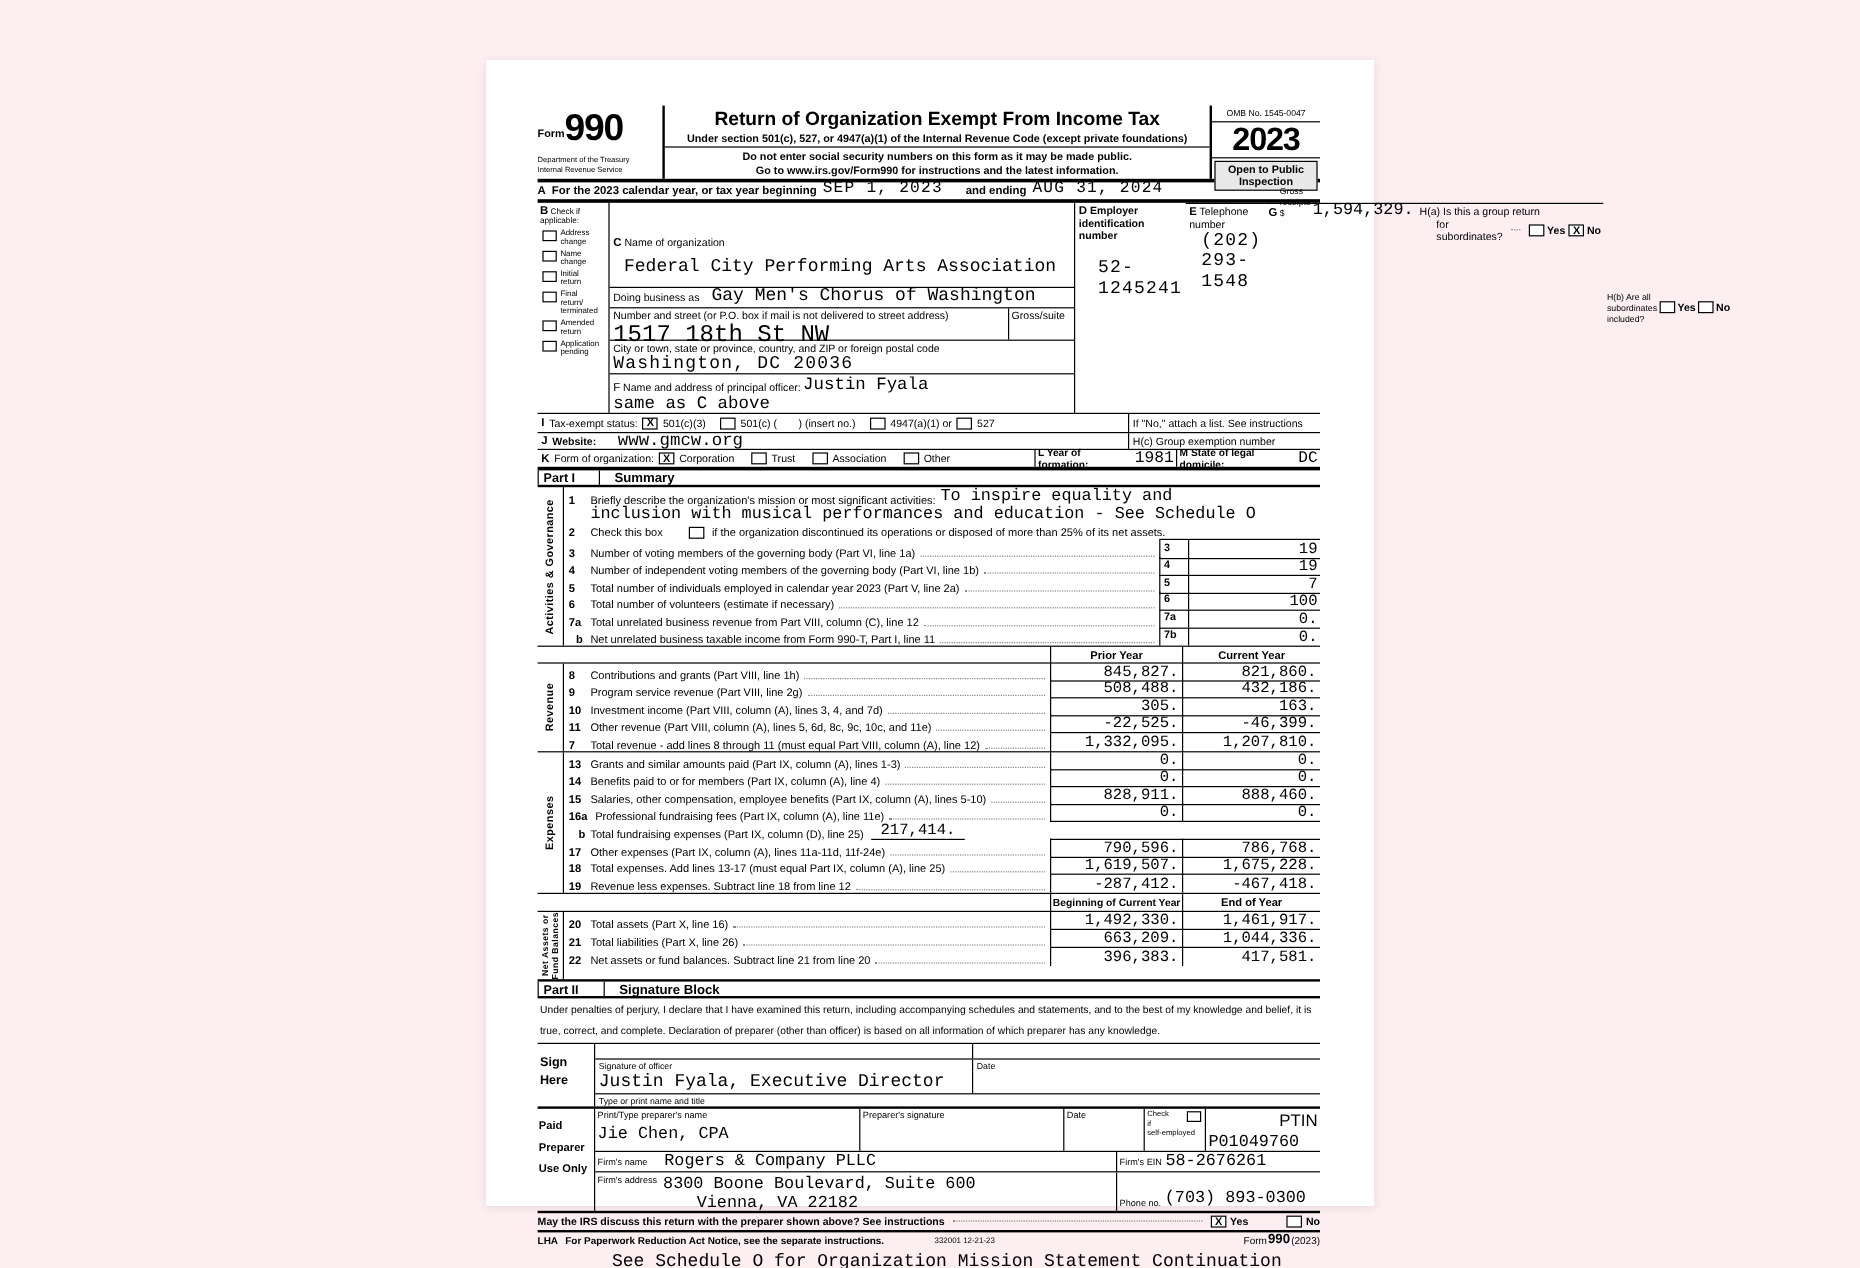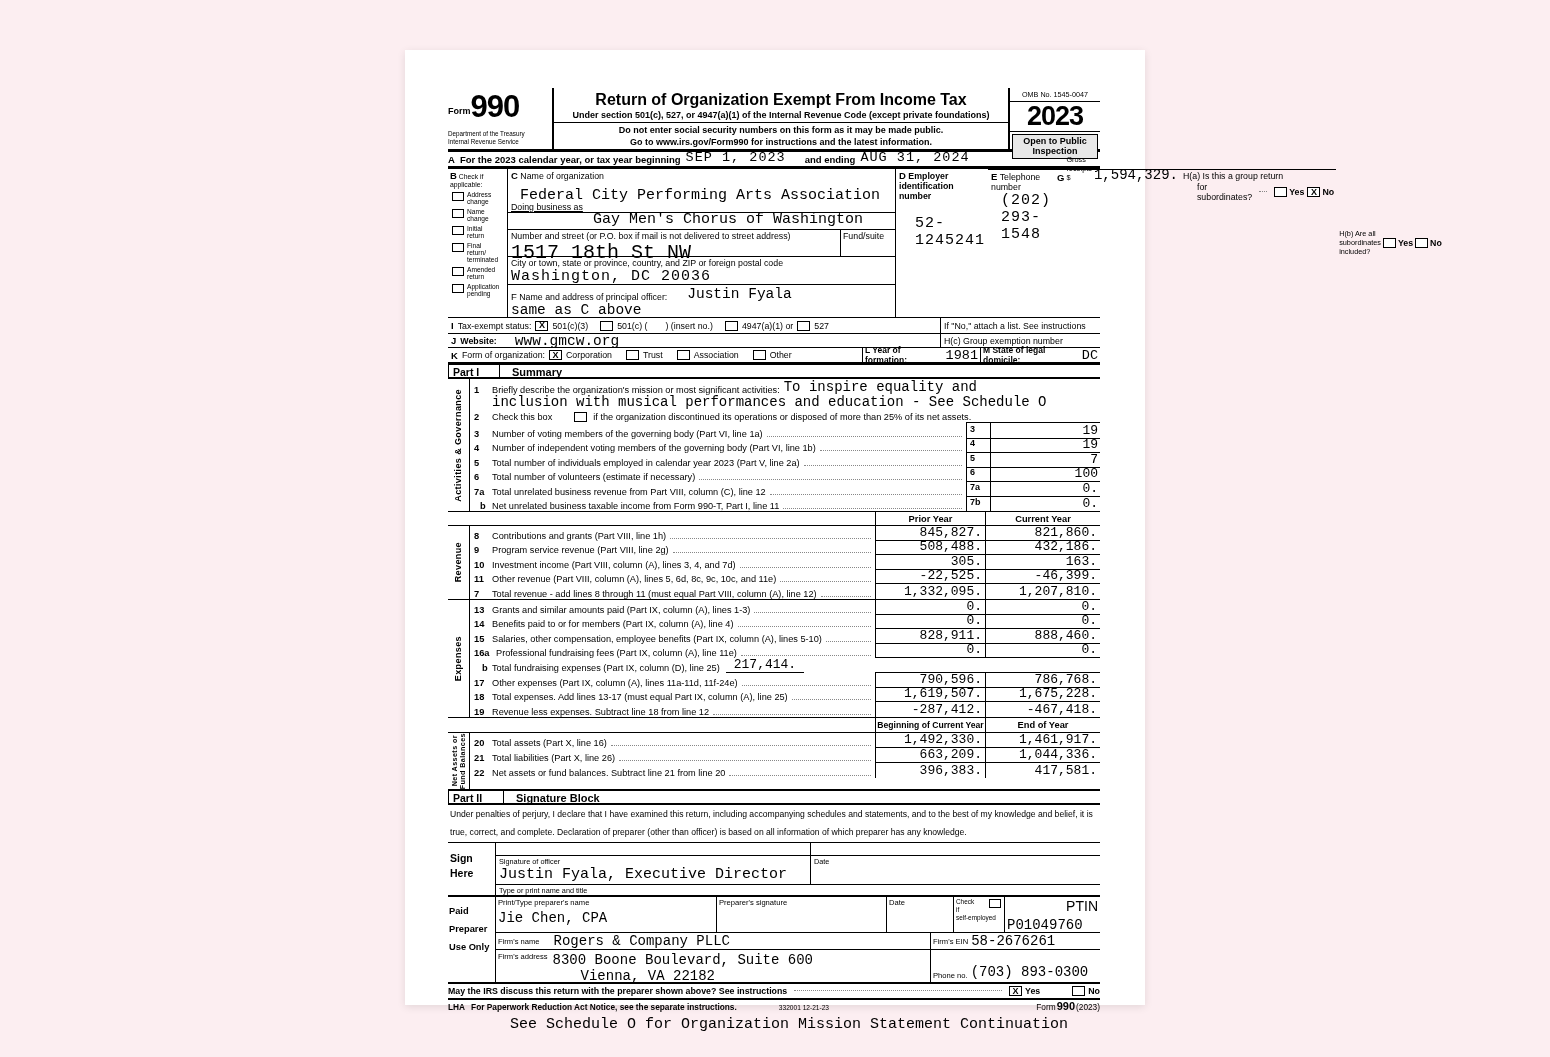--- a/index.html
+++ b/index.html
@@ -46,35 +46,35 @@
   .rowA { display:flex; align-items:flex-end; height:17px; border-bottom:3px solid #000; font-size:9.5px; font-weight:bold; gap:5px; padding-bottom:1px;}
   .rowA .mono { font-size:13.5px; font-weight:normal; letter-spacing:1px; }
 
   
   .bcd { display:flex; border-bottom:1px solid #000; }
   .colB { width:60px; border-right:1px solid #000; font-size:7px; padding:1px 2px; }
   .colB .letter { font-weight:bold; font-size:9.5px; }
   .bopt { display:flex; gap:3px; margin:2.5px 0 0 2px; align-items:flex-start; }
   .bopt .cb { width:12px; height:9px; margin-top:1px; }
   .bopt span.t { font-size:6.6px; line-height:1.1; width:34px;}
-  .colC { flex:1; display:flex; flex-direction:column; }
+  .colC { flex:1; display:flex; flex-direction:column;margin-top:27px; }
   .cell-lbl { font-size:8.8px; padding:1px 3px 0 3px; }
   .cell-lbl .letter { font-weight:bold; font-size:9.5px; }
   .c-name { height:43px; }
   .c-name .val { font-size:15px; padding-left:12px; }
   .c-dba { border-top:1px solid #000; height:17px; display:flex; align-items:flex-end; gap:10px; padding:0 3px 1px;}
   .c-dba .val { font-size:15px; }
   .c-street { border-top:1px solid #000; height:27px; display:flex; }
   .c-street .main { flex:1; }
   .c-street .val { font-size:20px; padding-left:3px; }
   .room { width:55px; border-left:1px solid #000; font-size:8.8px; padding:1px 2px; }
   .c-city { border-top:1px solid #000; height:28px; }
   .c-city .val { font-size:15px; padding-left:3px; letter-spacing:1px;}
   .c-f { border-top:1px solid #000; height:33px; padding:1px 3px;}
-  .c-f .inline { display:flex; align-items:flex-end; gap:20px;}
+  .c-f .inline { display:flex; align-items:flex-end; gap:2px;}
   .c-f .val { font-size:14.5px; }
   .colD { width:205px; border-left:1px solid #000; display:flex; flex-direction:row; font-size:8.8px; }
   .d-ein { height:56px; padding:1px 3px; }
   .d-ein .val { font-size:15px; padding:14px 0 0 16px; letter-spacing:1px;}
   .d-phone { border-top:1px solid #000; height:27px; padding:1px 3px;}
   .d-phone .val { font-size:15px; padding-left:10px; letter-spacing:1px;}
   .d-gross { border-top:1px solid #000; height:15px; display:flex; align-items:flex-end; padding:0 2px 1px 3px;}
   .d-gross .glbl { font-size:7.3px; padding:0 2px 1px 2px;}
   .d-gross .val { flex:1; text-align:right; font-size:14px; }
   .d-ha { border-top:1px solid #000; padding:1px 2px 0 3px; }
@@ -243,29 +243,29 @@
         <span class="t">Application pending</span>
       </div>
     </div>
 
     <div class="colC">
       <div class="c-name">
         <div class="cell-lbl"><span class="letter">C</span> <span>Name of organization</span></div>
         <div class="val mono" style="padding-top:6px;">Federal City Performing Arts Association</div>
       </div>
       <div class="c-dba">
-        <span style="font-size:8.8px; padding-bottom:16px;text-decoration:underline;">Doing business as</span>
+        <span style="font-size:8.8px; padding-bottom:2px;">Doing business as</span>
         <span class="val mono">Gay Men's Chorus of Washington</span>
       </div>
       <div class="c-street">
         <div class="main">
           <div class="cell-lbl">Number and street (or P.O. box if mail is not delivered to street address)</div>
           <div class="val mono">1517 18th St NW</div>
         </div>
-        <div class="room">Fund/suite</div>
+        <div class="room">Gross/suite</div>
       </div>
       <div class="c-city">
         <div class="cell-lbl">City or town, state or province, country, and ZIP or foreign postal code</div>
         <div class="val mono">Washington, DC  20036</div>
       </div>
       <div class="c-f">
         <div class="inline">
           <span style="font-size:8.8px;"><span class="letter" style="font-size:9.5px;">F</span> <span>Name and address of principal officer:</span></span>
           <span class="val mono">Justin Fyala</span>
         </div>

